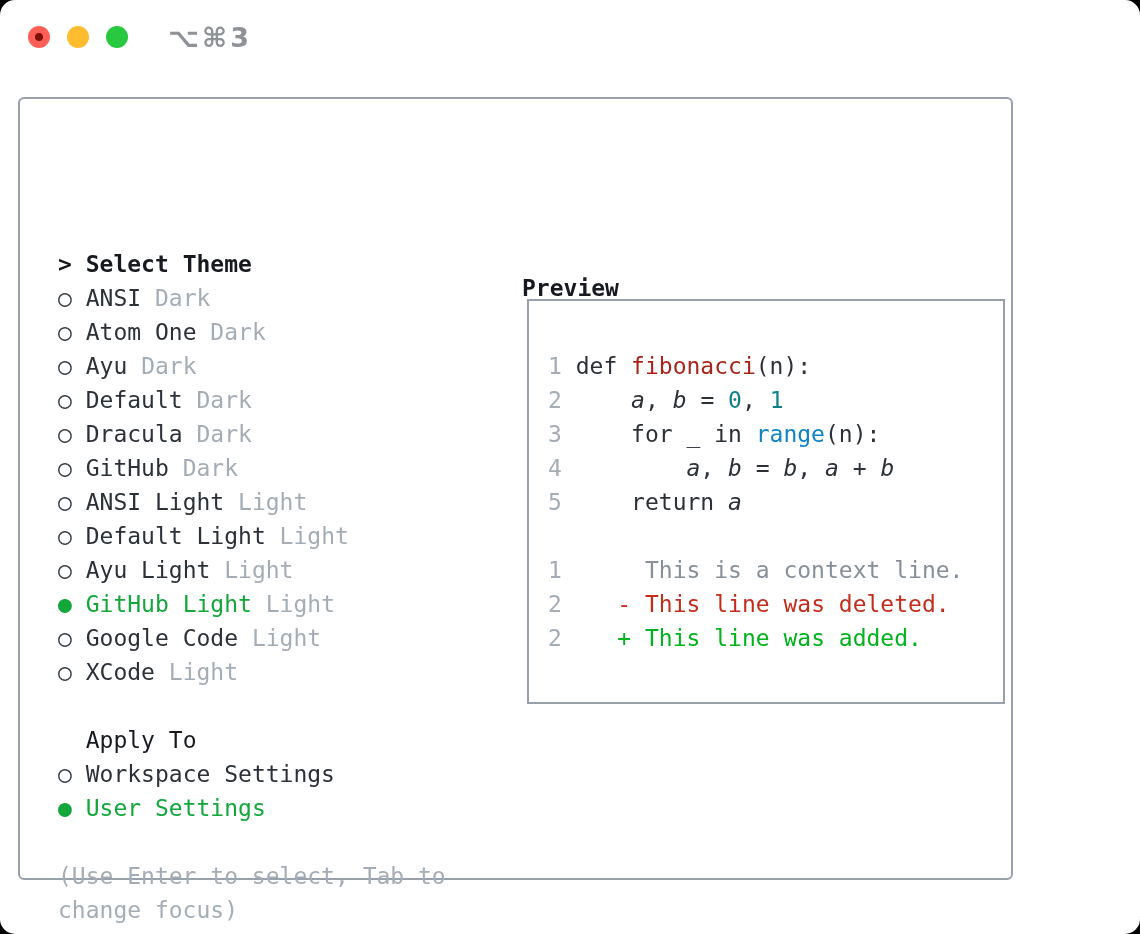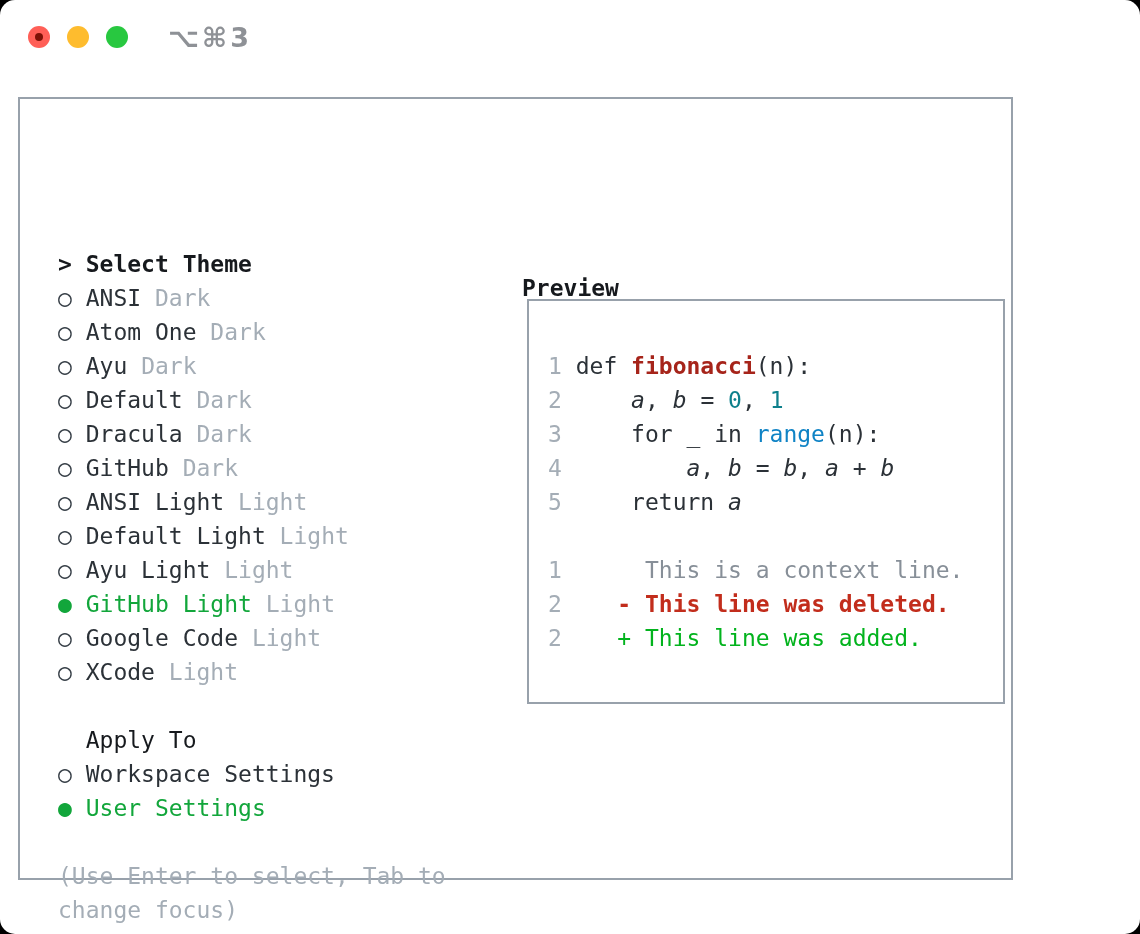--- a/index.html
+++ b/index.html
@@ -49,21 +49,21 @@
     font-family:"DejaVu Sans",sans-serif;
     font-weight:bold;font-size:27px;
     color:var(--window-title-gray);
     letter-spacing:3px;
     user-select:none;
   }
   .panel{
     position:absolute;left:18px;top:97px;
     width:995px;height:783px;
     border:2px solid var(--panel-border);
-    border-radius:0;
+    border-radius:6px;
     box-sizing:border-box;
     background:#fff;
     padding-left:48px;
   }
   .mono{font-family:"DejaVu Sans Mono",monospace;font-size:23px;line-height:34px;}
   .left-col{
     position:absolute;left:38px;top:148px;
   }
   .row{height:34px;white-space:pre;}
   .spacer{height:34px;}
@@ -84,26 +84,26 @@
     width:478px;height:405px;
     border:2px solid var(--panel-border);
     box-sizing:border-box;
     padding:48px 0 0 19px;
     overflow:hidden;
     background:#fff;
   }
   .pline{height:34px;white-space:pre;}
   .ln{color:var(--line-number);}
   .seg-plain{color:var(--text-main);}
-  .seg-function{color:var(--syntax-function-red);font-weight:bold;}
+  .seg-function{color:var(--syntax-function-red);}
   .seg-number{color:var(--syntax-number-teal);}
   .seg-builtin{color:var(--syntax-builtin-blue);}
   .seg-variable{color:var(--text-main);font-style:italic;}
   .seg-context{color:var(--diff-context-gray);}
-  .seg-deleted{color:var(--diff-deleted-red);font-weight:bold;}
+  .seg-deleted{color:var(--diff-deleted-red);}
   .seg-added{color:var(--diff-added-green);margin-top:12px;}
 </style>
 </head>
 <body>
 
 <div class="window">
 
   <div class="titlebar">
     <div class="light light-close">
         <span class="dot"></span>

